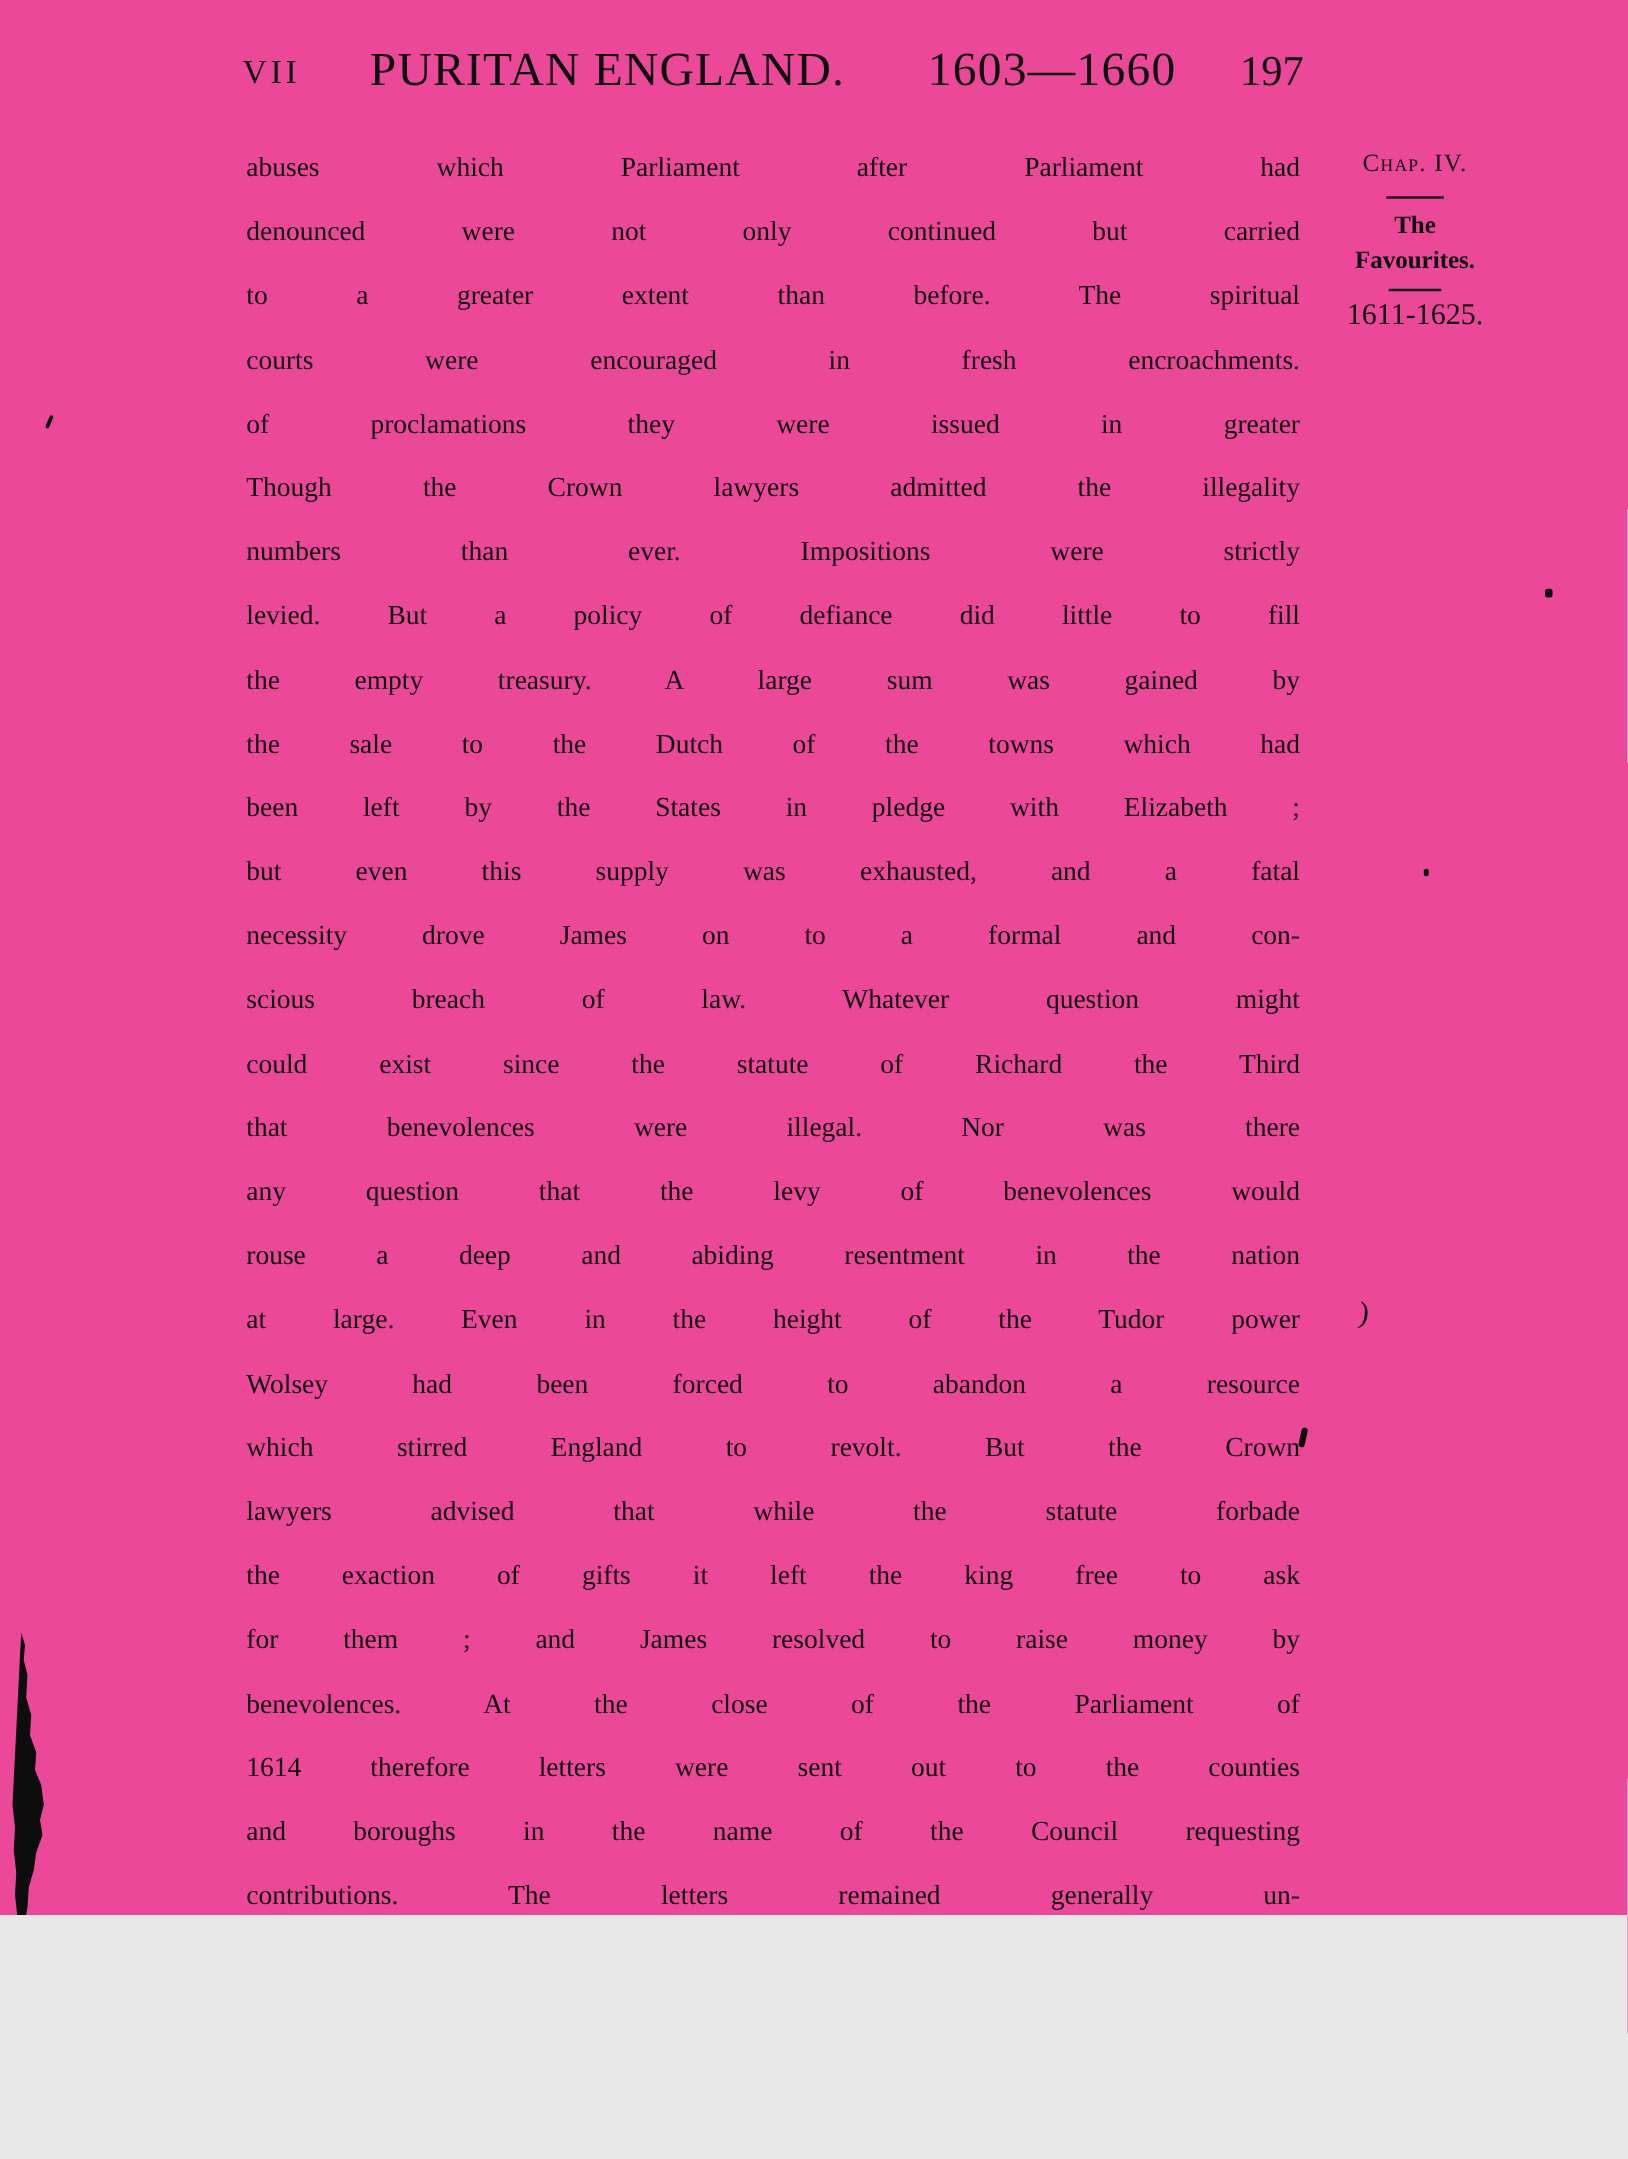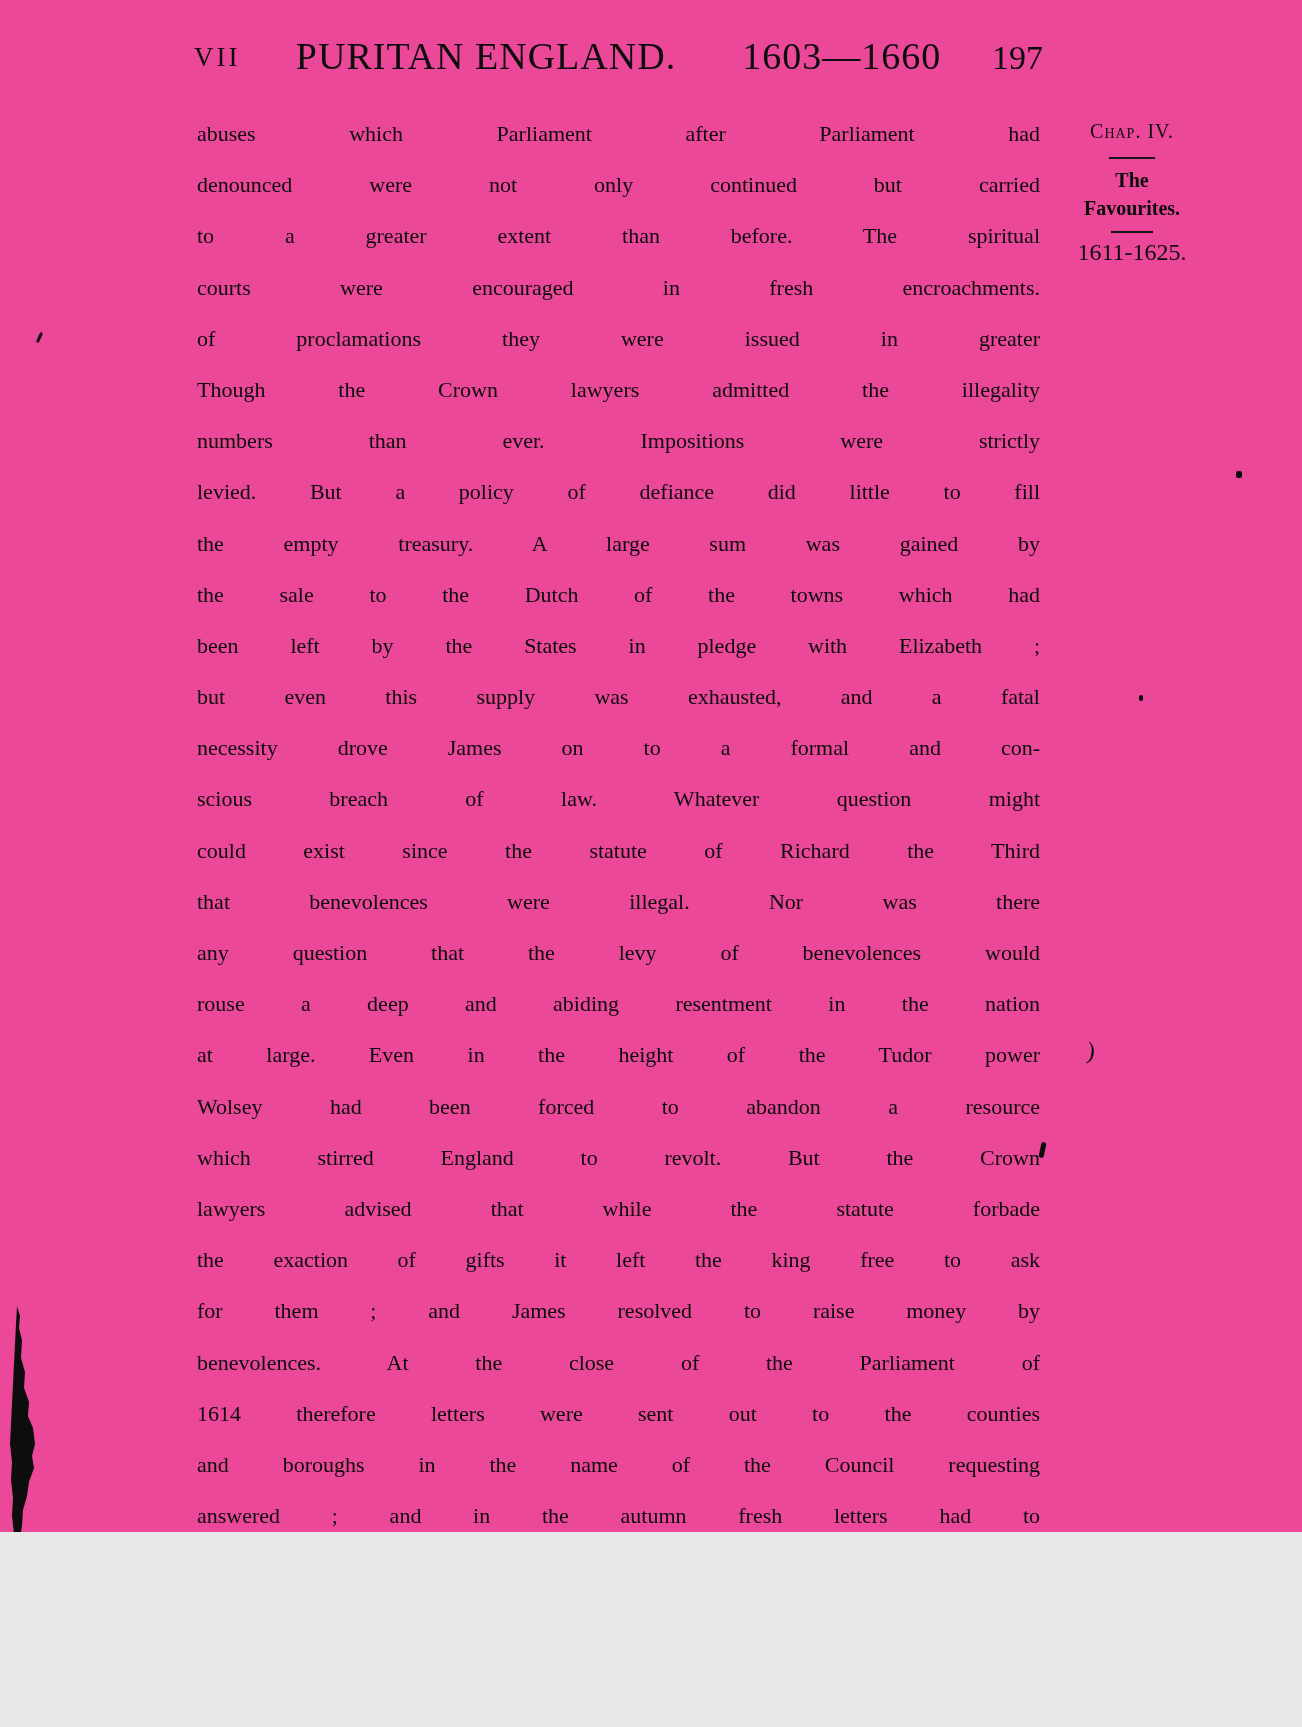--- a/index.html
+++ b/index.html
@@ -111,20 +111,21 @@
       <div class="line">rouse a deep and abiding resentment in the nation</div>
       <div class="line">at large.  Even in the height of the Tudor power</div>
       <div class="line">Wolsey had been forced to abandon a resource</div>
       <div class="line">which stirred England to revolt.  But the Crown</div>
       <div class="line">lawyers advised that while the statute forbade</div>
       <div class="line">the exaction of gifts it left the king free to ask</div>
       <div class="line">for them ; and James resolved to raise money by</div>
       <div class="line">benevolences.  At the close of the Parliament of</div>
       <div class="line">1614 therefore letters were sent out to the counties</div>
       <div class="line">and boroughs in the name of the Council requesting</div>
+      <div class="line">contributions.  The letters remained generally un-</div>
       <div class="line">answered ; and in the autumn fresh letters had to</div>
     </div>
 
   <div class="margin-notes">
     <div class="mn-chapter">Chap. IV.</div>
     <hr class="mn-rule">
     <div class="mn-topic1">The</div>
     <div class="mn-topic2">Favourites.</div>
     <hr class="mn-rule short">
     <div class="mn-period">1611-1625.</div>

